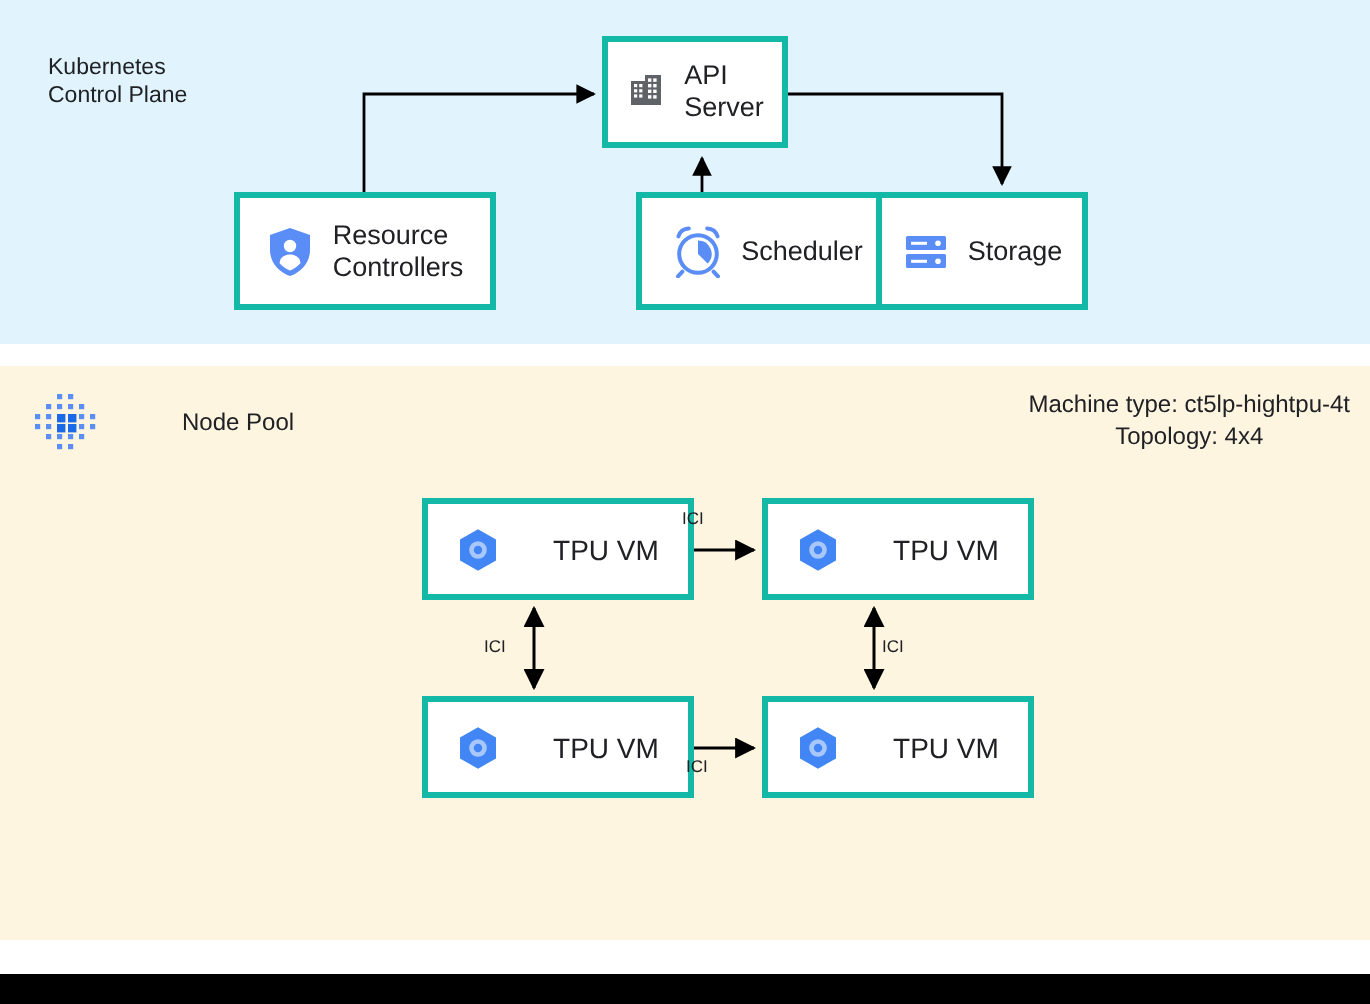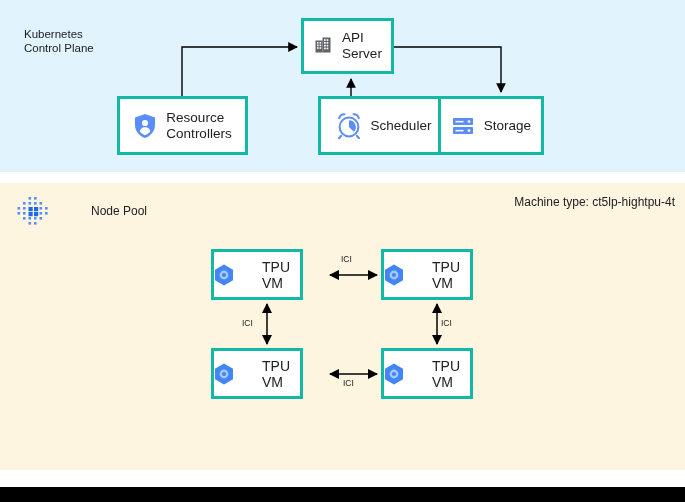--- a/index.html
+++ b/index.html
@@ -91,21 +91,21 @@
     display: block;
   }
 
   
   #api-server-box   { left: 301px; top: 18px;  width: 93px;  height: 56px; }
   #resource-ctrl-box{ left: 117px; top: 96px;  width: 131px; height: 59px; }
   #scheduler-box    { left: 286px; top: 96px;  width: 131px; height: 59px; margin-left: 32px; }
   #storage-box      { left: 438px; top: 96px;  width: 106px; height: 59px; }
 
   
-  .tpu-box { width: 92px; height: 51px; font-size: 14px; gap: 28px; }
+  .tpu-box { width: 136px; height: 51px; font-size: 14px; gap: 28px; }
   #tpu-vm-1 { left: 211px; top: 249px; }
   #tpu-vm-2 { left: 381px; top: 249px; }
   #tpu-vm-3 { left: 211px; top: 348px; }
   #tpu-vm-4 { left: 381px; top: 348px; }
 
   
   #connector-layer {
     position: absolute;
     left: 0;
     top: 0;
@@ -164,20 +164,21 @@
     <rect x="20" y="12" width="4.2" height="4.2"></rect>
     <rect x="14.5" y="17" width="4.2" height="4.2"></rect>
     <rect x="20" y="17" width="4.2" height="4.2"></rect>
   </g>
 </svg>
 
 <div class="section-label" id="node-pool-label">Node Pool</div>
 
 <div id="machine-info">
   <div>Machine type: ct5lp-hightpu-4t</div>
+  <div>Topology: 4x4</div>
 </div>
 
 <svg id="connector-layer">
   <defs>
     <marker id="arrowhead" viewBox="0 0 10 10" refX="9" refY="5" markerWidth="7" markerHeight="7" orient="auto-start-reverse">
       <path d="M 0 0 L 10 5 L 0 10 z" fill="#000000"></path>
     </marker>
     <marker id="arrowhead-start" viewBox="0 0 10 10" refX="9" refY="5" markerWidth="7" markerHeight="7" orient="auto-start-reverse">
       <path d="M 0 0 L 10 5 L 0 10 z" fill="#000000"></path>
     </marker>

